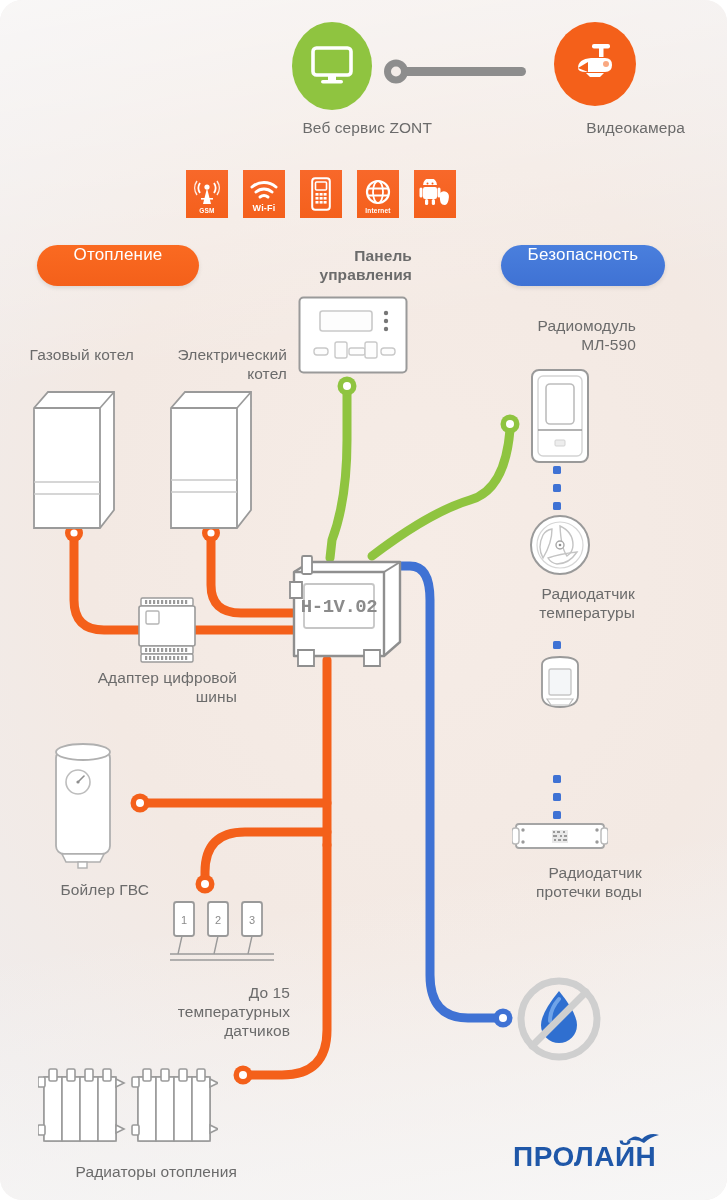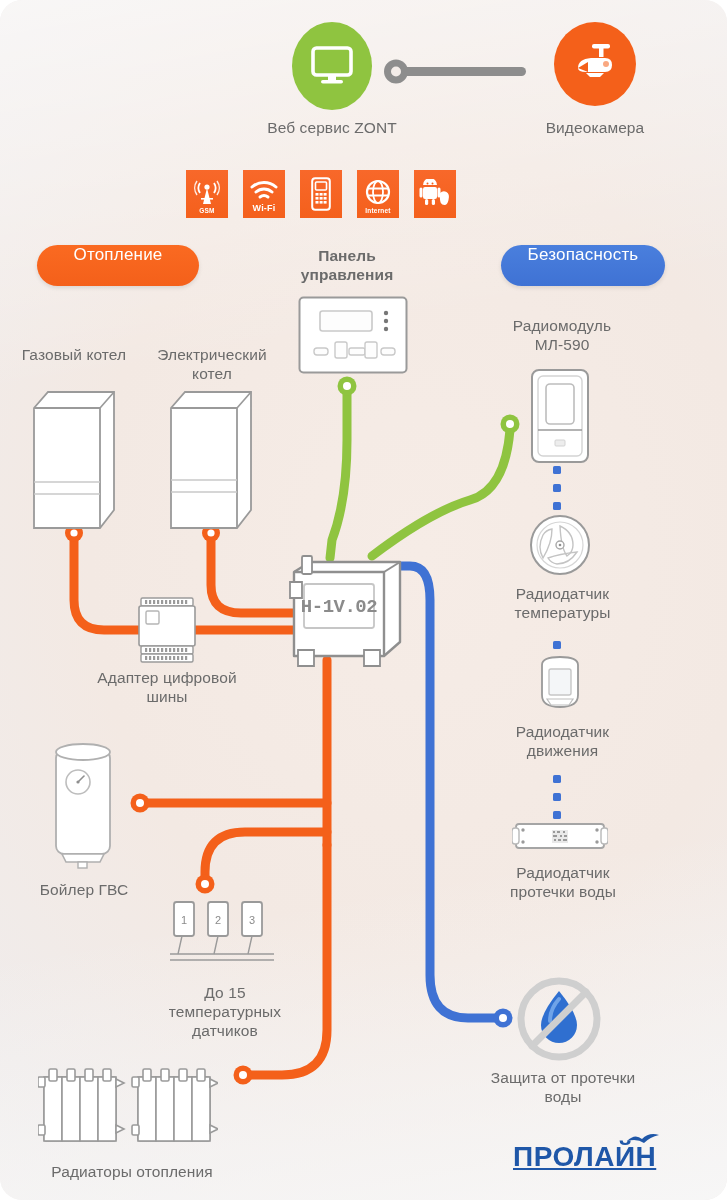--- a/index.html
+++ b/index.html
@@ -4,21 +4,21 @@
 <style>
   html,body{margin:0;padding:0;background:#ffffff;}
   body{font-family:"Liberation Sans","DejaVu Sans",sans-serif;}
   #page{position:relative;width:727px;height:1200px;overflow:hidden;
         background:radial-gradient(ellipse 120% 90% at 58% 46%, #f6ece6 0%, #f3e9e3 38%, #f0eceb 66%, #f2f2f2 100%);
         border-radius:22px;}
   #page::before{content:"";position:absolute;inset:0;border-radius:22px;
         background:linear-gradient(170deg, rgba(255,255,255,.55) 0%, rgba(255,255,255,0) 30%, rgba(255,255,255,0) 72%, rgba(248,248,248,.85) 100%);
         pointer-events:none;}
   .abs{position:absolute;}
-  .lbl{position:absolute;color:#6b6b6b;font-size:15.5px;line-height:19px;text-align:center;letter-spacing:.1px;}
+  .lbl{position:absolute;color:#6b6b6b;font-size:15.5px;line-height:19px;text-align:right;letter-spacing:.1px;}
   svg{display:block;}
   
   .pill{position:absolute;display:flex;align-items:flex-start;justify-content:center;
         border-radius:24px;color:#fff;font-size:17px;letter-spacing:.2px;}
   .pill.heat{background:linear-gradient(180deg,#fa6a21,#f4601a);box-shadow:0 2px 4px rgba(0,0,0,.10);}
   .pill.sec{background:linear-gradient(180deg,#4a7fdd,#3f72d4);box-shadow:0 2px 4px rgba(0,0,0,.10);}
   
   .tile{position:absolute;width:42px;height:48px;border-radius:0;
         background:linear-gradient(180deg,#f8682a,#f4601c);display:flex;align-items:center;justify-content:center;}
   .tile .cap{position:absolute;bottom:4px;left:0;right:0;text-align:center;color:#fff;
@@ -345,21 +345,20 @@
     <circle cx="31" cy="31" r="4" fill="#fff" stroke="#a8a8a8" stroke-width="1.4"></circle>
     <circle cx="31" cy="31" r="1.3" fill="#8f8f8f"></circle>
   </svg>
   <div class="lbl" style="left:490px;top:584px;width:145px;">Радиодатчик температуры</div>
 
   <svg class="abs" style="left:538px;top:655px;" width="44" height="58">
     <path d="M4 10 Q4 2 22 2 Q40 2 40 10 L40 40 Q40 52 22 52 Q4 52 4 40 Z" fill="#fff" stroke="#9a9a9a" stroke-width="1.8"></path>
     <rect x="11" y="14" width="22" height="26" rx="2" fill="#f4f6f8" stroke="#c6c6c6" stroke-width="1.4"></rect>
     <path d="M9 44 L35 44 L31 50 L13 50 Z" fill="#fff" stroke="#bdbdbd" stroke-width="1.2"></path>
   </svg>
-  <div class="lbl" style="left:490px;top:722px;width:145px;">Радиодатчик движения</div>
 
   <svg class="abs" style="left:512px;top:818px;" width="96" height="36">
     <rect x="4" y="6" width="88" height="24" rx="3" fill="#fff" stroke="#a5a5a5" stroke-width="1.8"></rect>
     <rect x="0" y="10" width="7" height="16" rx="3" fill="#fff" stroke="#b8b8b8" stroke-width="1.4"></rect>
     <rect x="89" y="10" width="7" height="16" rx="3" fill="#fff" stroke="#b8b8b8" stroke-width="1.4"></rect>
     <circle cx="11" cy="12" r="1.7" fill="#9a9a9a"></circle>
       <circle cx="85" cy="12" r="1.7" fill="#9a9a9a"></circle>
     <circle cx="11" cy="24" r="1.7" fill="#9a9a9a"></circle>
       <circle cx="85" cy="24" r="1.7" fill="#9a9a9a"></circle>
     <rect x="40" y="12" width="16" height="13" fill="#e9e9e9"></rect>
@@ -376,20 +375,19 @@
     </g>
   </svg>
   <div class="lbl" style="left:484px;top:863px;width:158px;">Радиодатчик протечки воды</div>
 
   <svg class="abs" style="left:515px;top:975px;" width="88" height="88">
     <circle cx="44" cy="44" r="38" fill="none" stroke="#cfcfcf" stroke-width="7"></circle>
     <path d="M44 16 Q62 38 62 50 A18 18 0 0 1 26 50 Q26 38 44 16 Z" fill="#2f6fd0"></path>
     <path d="M35 46 Q35 34 44 24" fill="none" stroke="#6fa3e8" stroke-width="4" stroke-linecap="round"></path>
     <path d="M17 71 L71 17" stroke="#cfcfcf" stroke-width="7" stroke-linecap="round"></path>
   </svg>
-  <div class="lbl" style="left:480px;top:1068px;width:166px;">Защита от протечки воды</div>
-
-  <div class="logo" style="left:513px;top:1141px;text-decoration:underline;">ПРОЛАЙН</div>
+
+  <div class="logo" style="left:513px;top:1141px;">ПРОЛАЙН</div>
   <svg class="abs" style="left:625px;top:1130px;" width="36" height="20">
     <path d="M2 11 Q10 3 17 9 Q24 2 34 5 Q25 7 19 13 Q12 8 2 11 Z" fill="#1f57a8"></path>
   </svg>
 
 </div>
 
 </body></html>

